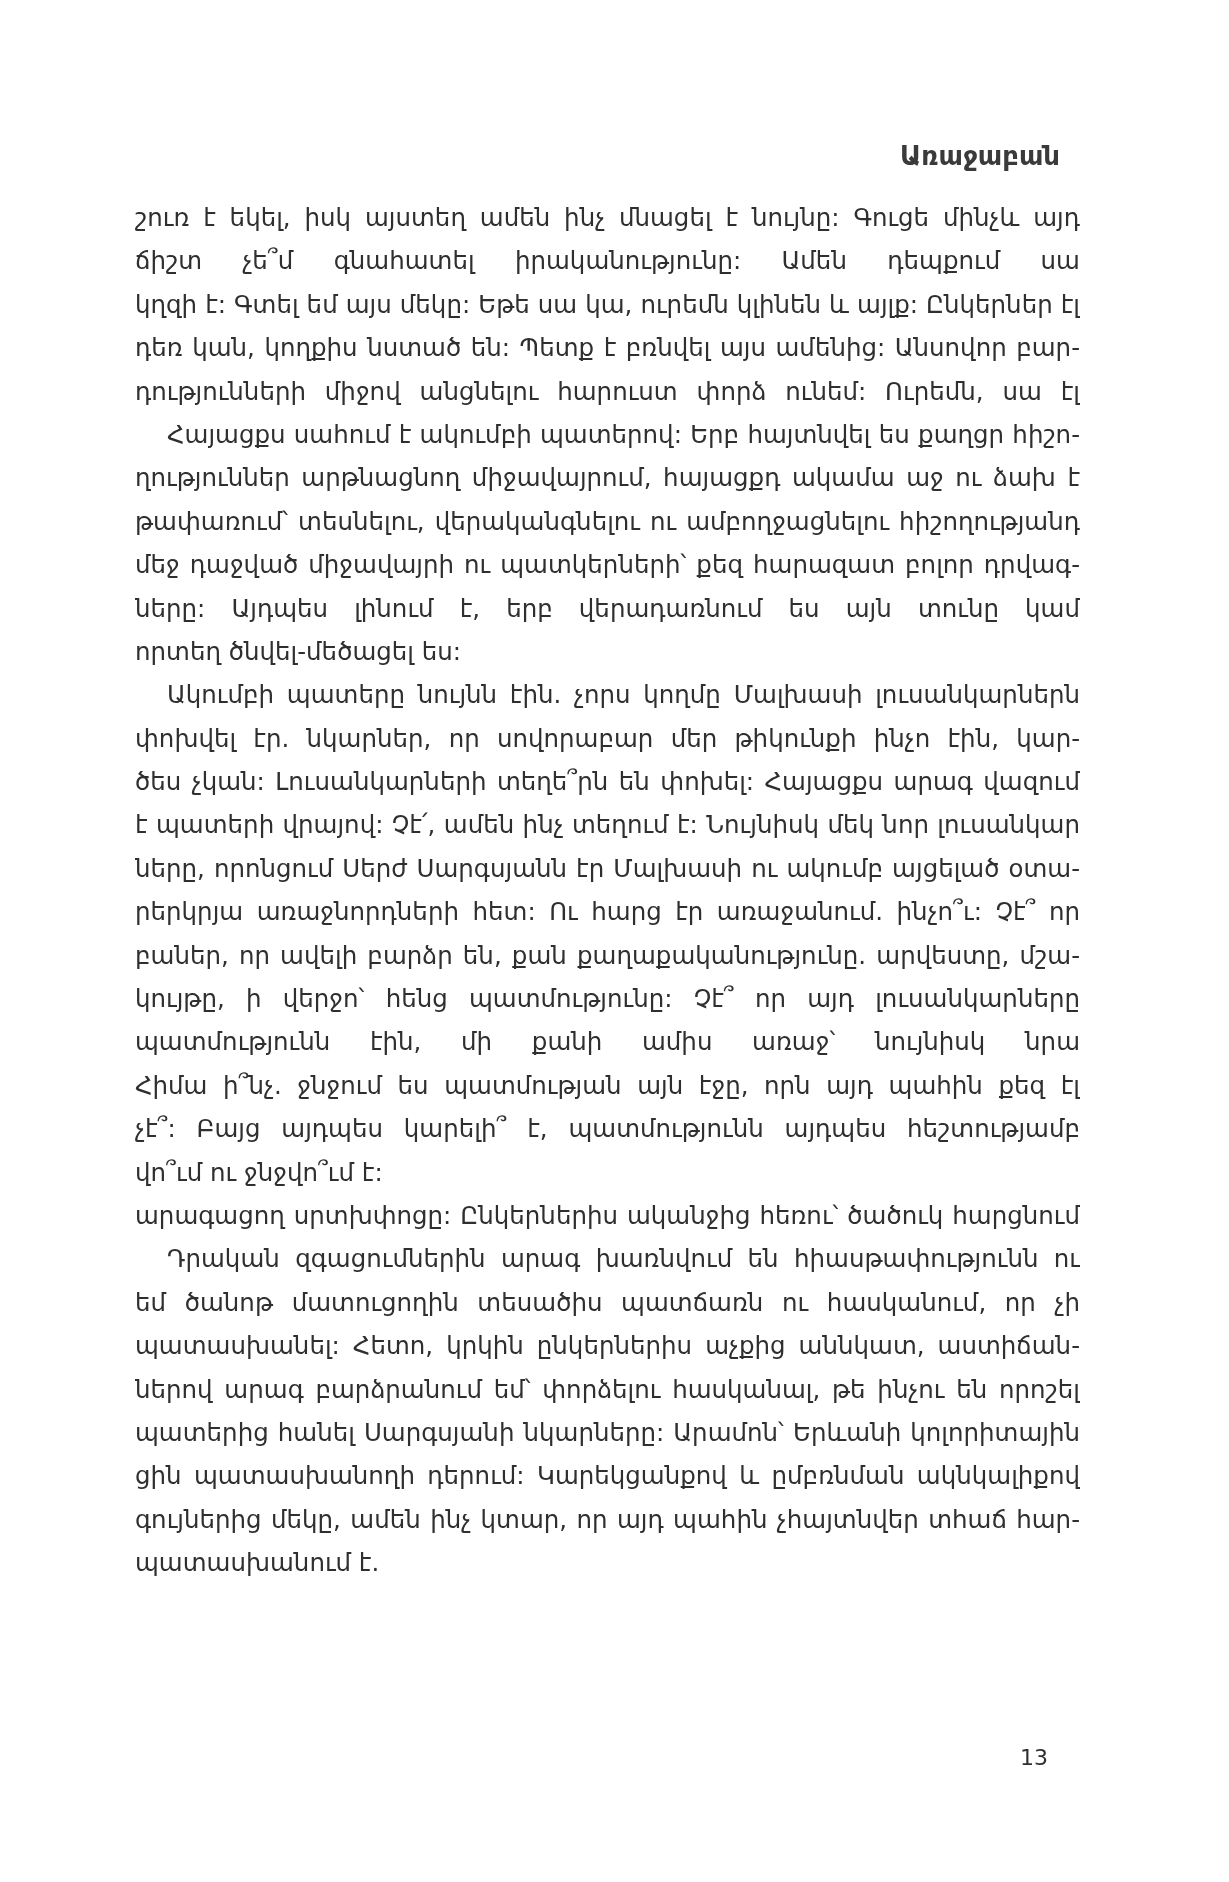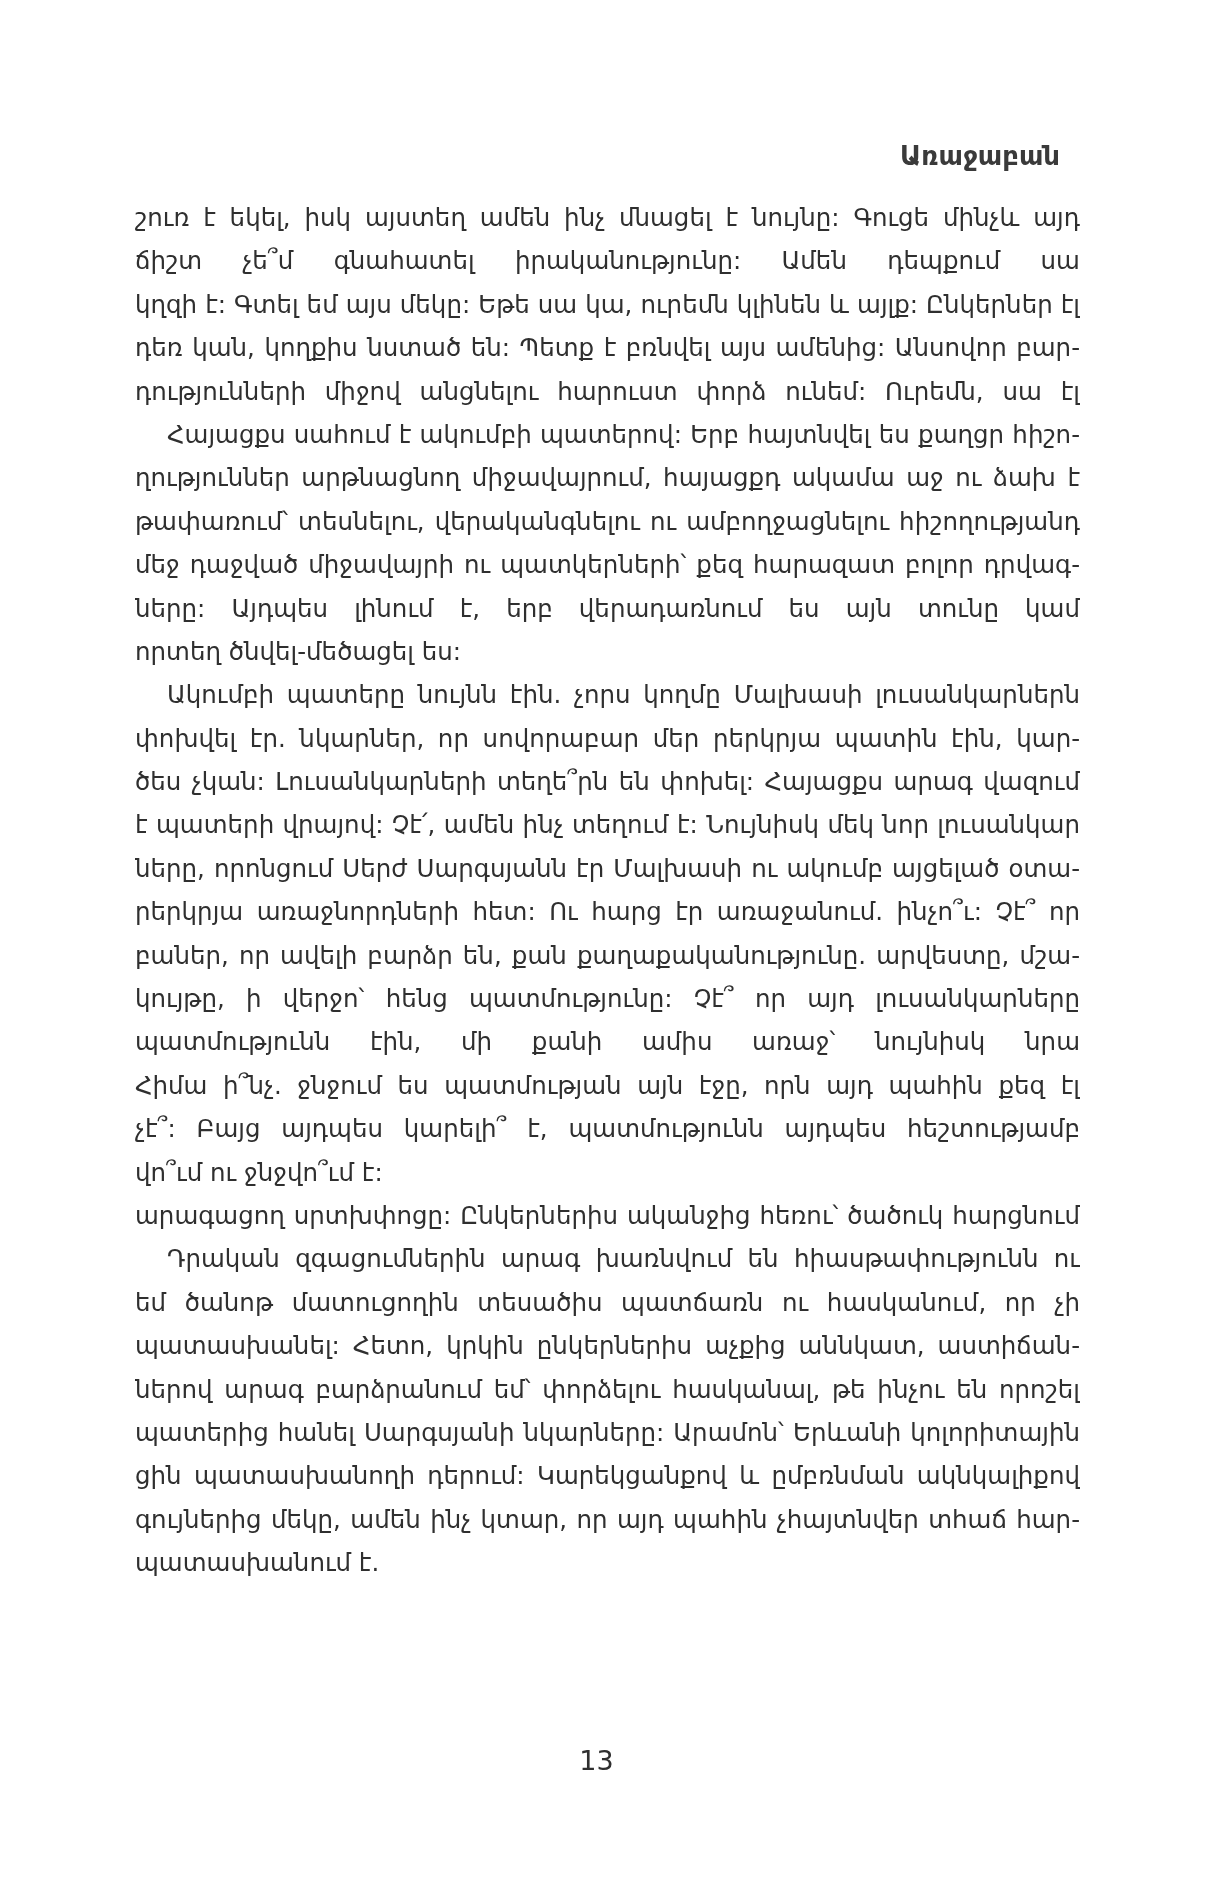--- a/index.html
+++ b/index.html
@@ -46,26 +46,26 @@
   }
   .line.para-end {
     text-align-last: left;
   }
   .line.indent {
     text-indent: 32px;
   }
   .page-number {
     position: absolute;
     top: 1745px;
-    left: 135px;
+    left: 125px;
     width: 945px;
     box-sizing: border-box;
     padding-right: 22px;
-    text-align: center;
-    font-size: 27px;
+    text-align: right;
+    font-size: 22px;
     color: #2f2f2f;
   }
 </style>
 </head>
 <body>
 
 <div class="page">
   <div class="running-header">Առաջաբան</div>
 
   <div class="text-block">
@@ -74,21 +74,21 @@
       <div class="line">կղզի է: Գտել եմ այս մեկը: Եթե սա կա, ուրեմն կլինեն և այլք: Ընկերներ էլ</div>
       <div class="line">դեռ կան, կողքիս նստած են: Պետք է բռնվել այս ամենից: Անսովոր բար-</div>
       <div class="line para-end">դությունների միջով անցնելու հարուստ փորձ ունեմ: Ուրեմն, սա էլ կանցնի:</div>
       <div class="line indent">Հայացքս սահում է ակումբի պատերով: Երբ հայտնվել ես քաղցր հիշո-</div>
       <div class="line">ղություններ արթնացնող միջավայրում, հայացքդ ակամա աջ ու ձախ է</div>
       <div class="line">թափառում՝ տեսնելու, վերականգնելու ու ամբողջացնելու հիշողությանդ</div>
       <div class="line">մեջ դաջված միջավայրի ու պատկերների՝ քեզ հարազատ բոլոր դրվագ-</div>
       <div class="line">ները: Այդպես լինում է, երբ վերադառնում ես այն տունը կամ բնաշխարհը,</div>
       <div class="line para-end">որտեղ ծնվել-մեծացել ես:</div>
       <div class="line indent">Ակումբի պատերը նույնն էին. չորս կողմը Մալխասի լուսանկարներն</div>
-      <div class="line">փոխվել էր. նկարներ, որ սովորաբար մեր րերկրյա պատին էին, կար-</div>
+      <div class="line">փոխվել էր. նկարներ, որ սովորաբար մեր թիկունքի ինչո էին, կար-</div>
       <div class="line">ծես չկան: Լուսանկարների տեղե՞րն են փոխել: Հայացքս արագ վազում</div>
       <div class="line">է պատերի վրայով: Չէ՛, ամեն ինչ տեղում է: Նույնիսկ մեկ նոր լուսանկար</div>
       <div class="line">ները, որոնցում Սերժ Սարգսյանն էր Մալխասի ու ակումբ այցելած օտա-</div>
       <div class="line">րերկրյա առաջնորդների հետ: Ու հարց էր առաջանում. ինչո՞ւ: Չէ՞ որ կան</div>
       <div class="line">բաներ, որ ավելի բարձր են, քան քաղաքականությունը. արվեստը, մշա-</div>
       <div class="line">կույթը, ի վերջո՝ հենց պատմությունը: Չէ՞ որ այդ լուսանկարները ակումբի</div>
       <div class="line">պատմությունն էին, մի քանի ամիս առաջ՝ նույնիսկ նրա հպարտությունը:</div>
       <div class="line">Հիմա ի՞նչ. ջնջում ես պատմության այն էջը, որն այդ պահին քեզ էլ պետք</div>
       <div class="line">չէ՞: Բայց այդպես կարելի՞ է, պատմությունն այդպես հեշտությամբ ուրաց-</div>
       <div class="line para-end">վո՞ւմ ու ջնջվո՞ւմ է:</div>

